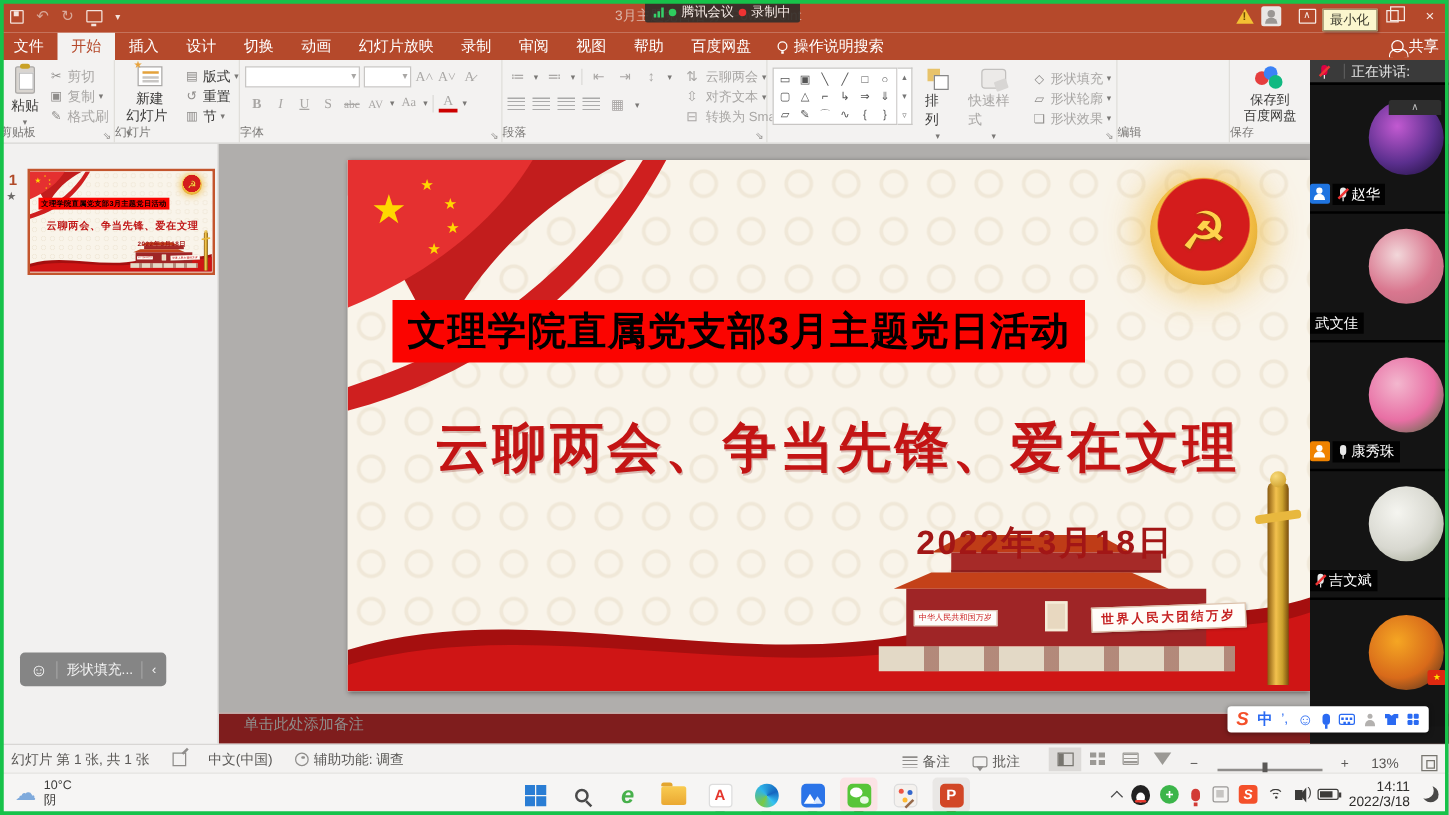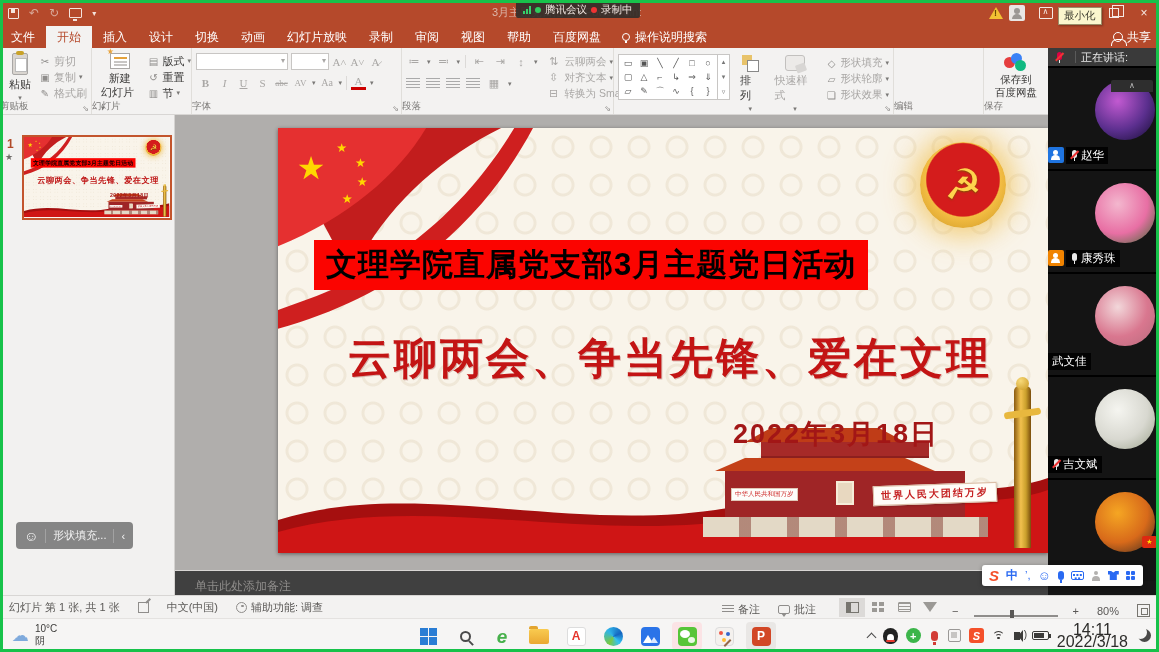--- a/index.html
+++ b/index.html
@@ -92,21 +92,21 @@
 
   
   .workarea{position:absolute;left:0;top:115px;width:1159px;height:480px;display:flex}
   .thumbpanel{width:175px;background:#f2f1f0;border-right:1px solid #d5d3d1;position:relative}
   .thumbnum{position:absolute;left:7px;top:22px;color:#b14a28;font-size:12px;font-weight:bold}
   .thumbstar{position:absolute;left:5px;top:37px;color:#6d6b69;font-size:9px}
   .thumb{position:absolute;left:22px;top:20px;width:150px;height:85px;border:2px solid #c3552d;background:#fff;overflow:hidden}
   .mini{transform:scale(0.189);transform-origin:0 0}
   .rightcol{flex:1;display:flex;flex-direction:column;min-width:0}
   .canvas{height:455px;background:#b0aeac;position:relative;overflow:hidden}
-  .notesbar{height:25px;background:#404040;border-top:1px solid #d8d6d4;display:flex;align-items:flex-end;padding-left:20px;color:#8f8d8b;font-size:12px}
+  .notesbar{height:25px;background:#7f1d1d;border-top:1px solid #d8d6d4;display:flex;align-items:flex-start;padding-left:20px;color:#8f8d8b;font-size:12px}
 
   
   .slide{position:relative;width:770px;height:425px;background:#f9f4ea;overflow:hidden;box-shadow:0 1px 4px rgba(0,0,0,.45)}
   .slide:before{content:"";position:absolute;inset:0;background-image:radial-gradient(circle,transparent 8px,rgba(203,182,144,.20) 9px,rgba(203,182,144,.20) 11px,transparent 12px);background-size:38px 38px;z-index:0}
   .flagart{position:absolute;left:0;top:0;width:300px;height:225px;z-index:2}
   .emblem{position:absolute;left:642px;top:14px;width:86px;height:86px;border-radius:50%;background:radial-gradient(circle at 50% 44%,#d41c1c 0 56%,#f3bd43 58%,#c9921e 100%);box-shadow:0 0 28px 8px rgba(240,195,90,.8);display:flex;align-items:center;justify-content:center;z-index:2}
   .emb-glyph{font-size:42px;color:#ffd34d;text-shadow:0 1px 2px #7c5200;line-height:1}
   .s-title{position:absolute;left:36px;top:112px;z-index:3}
   .s-title span{display:inline-block;background:#fb0400;color:#000;font-weight:bold;font-size:31px;padding:4px 12px;letter-spacing:1px;white-space:nowrap}
   .s-sub{position:absolute;left:70px;top:202px;font-size:43px;font-weight:bold;color:#c31414;letter-spacing:3px;white-space:nowrap;z-index:3;text-shadow:1px 1px 0 rgba(120,10,10,.25)}
@@ -196,21 +196,21 @@
   .ic-wifi b{position:absolute;border:1.6px solid #3c3b39;border-radius:50%;border-bottom-color:transparent;border-left-color:transparent;border-right-color:transparent}
   .ic-wifi b:nth-child(1){left:0;top:0;width:13px;height:13px}
   .ic-wifi b:nth-child(2){left:3px;top:3px;width:7px;height:7px}
   .ic-wifi b:nth-child(3){left:5.6px;top:6px;width:2.4px;height:2.4px;background:#3c3b39;border:none;border-radius:50%}
   .ic-spk{width:6px;height:8px;background:#3c3b39;position:relative;margin-right:4px}
   .ic-spk:before{content:"";position:absolute;left:4px;top:-2px;border-top:6px solid transparent;border-bottom:6px solid transparent;border-right:5px solid #3c3b39}
   .ic-spk:after{content:")";position:absolute;left:10px;top:-3px;color:#3c3b39;font-size:10px}
   .ic-bat{width:17px;height:9px;border:1.4px solid #3c3b39;border-radius:2px;position:relative}
   .ic-bat:before{content:"";position:absolute;left:1px;top:1px;width:10px;height:4.5px;background:#3c3b39}
   .ic-bat:after{content:"";position:absolute;right:-3.4px;top:2px;width:2px;height:3.5px;background:#3c3b39}
-  .clock{display:flex;flex-direction:column;align-items:center;font-size:16px;line-height:12px;color:#2e2d2b}
+  .clock{display:flex;flex-direction:column;align-items:flex-end;font-size:11px;line-height:12px;color:#2e2d2b}
   .ic-moon{width:13px;height:13px;border-radius:50%;box-shadow:inset -4px -3px 0 0 #4a4948;margin-left:2px}
 
   
   .sidebar{position:absolute;left:1048px;top:48px;width:111px;height:547px;background:#161616;z-index:20;overflow:hidden}
   .speakrow{height:18px;background:#3a3a3a;display:flex;align-items:center;color:#e8e8e8;font-size:11px}
   .speakdiv{width:1px;height:12px;background:#5a5a5a;margin:0 5px}
   .micw{width:8px;height:11px;position:relative;display:inline-block}
   .micw:before{content:"";position:absolute;left:2px;top:0;width:5px;height:8px;border-radius:3px;background:#e8e8e8}
   .micw:after{content:"";position:absolute;left:3.6px;bottom:0;width:1.6px;height:3px;background:#e8e8e8}
   .micw.red:before{background:#d04}
@@ -629,21 +629,21 @@
           <i class="v-read"></i>
         </span>
       <span class="vb">
           <i class="v-show"></i>
         </span>
       <span class="sb-item">−</span>
       <span class="zoomtrack">
           <span class="zoomthumb"></span>
         </span>
       <span class="sb-item">+</span>
-      <span class="sb-item">80%</span>
+      <span class="sb-item">13%</span>
       <span class="sb-item">
           <span class="fitic"></span>
         </span>
     </div>
   </div>
 
   <div class="taskbar">
     <div class="weather">
       <span class="cloud">☁</span>
       <span class="wtxt">
@@ -735,35 +735,35 @@
         <span class="namechip">
             <span class="micw muted">
               <i></i>
             </span>
             <span>赵华</span>
           </span>
       </div>
     </div>
 
     <div class="tile">
+      <div class="avatar" style="background: radial-gradient(circle at 38% 35%, rgb(242, 215, 218), rgb(217, 119, 143) 55%, rgb(183, 106, 124));"></div>
+      <div class="namerow">
+        <span class="namechip">
+            <span>武文佳</span>
+          </span>
+      </div>
+    </div>
+
+    <div class="tile">
       <div class="avatar" style="background: radial-gradient(circle at 38% 35%, rgb(243, 183, 206), rgb(232, 111, 164) 55%, rgb(58, 107, 47));"></div>
       <div class="namerow">
         <span class="pbadge orange"></span>
         <span class="namechip">
             <span class="micw"></span>
             <span>康秀珠</span>
-          </span>
-      </div>
-    </div>
-
-    <div class="tile">
-      <div class="avatar" style="background: radial-gradient(circle at 38% 35%, rgb(242, 215, 218), rgb(217, 119, 143) 55%, rgb(183, 106, 124));"></div>
-      <div class="namerow">
-        <span class="namechip">
-            <span>武文佳</span>
           </span>
       </div>
     </div>
 
     <div class="tile">
       <div class="avatar" style="background: radial-gradient(circle at 38% 35%, rgb(245, 245, 240), rgb(216, 216, 208) 55%, rgb(154, 160, 138));"></div>
       <div class="namerow">
         <span class="namechip">
             <span class="micw muted">
               <i></i>

